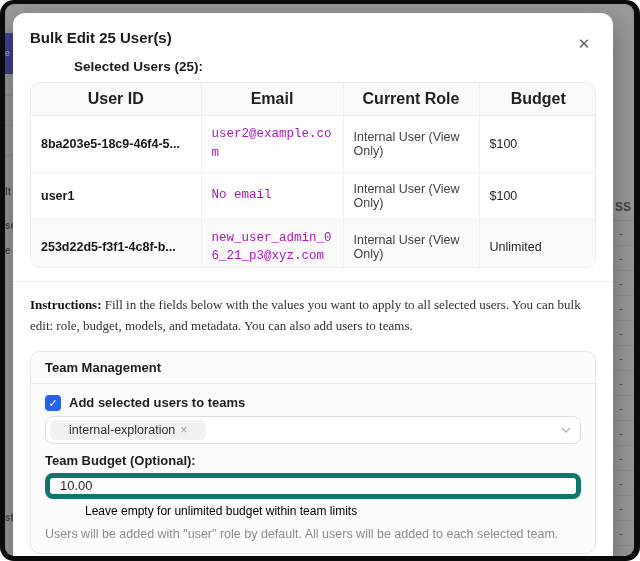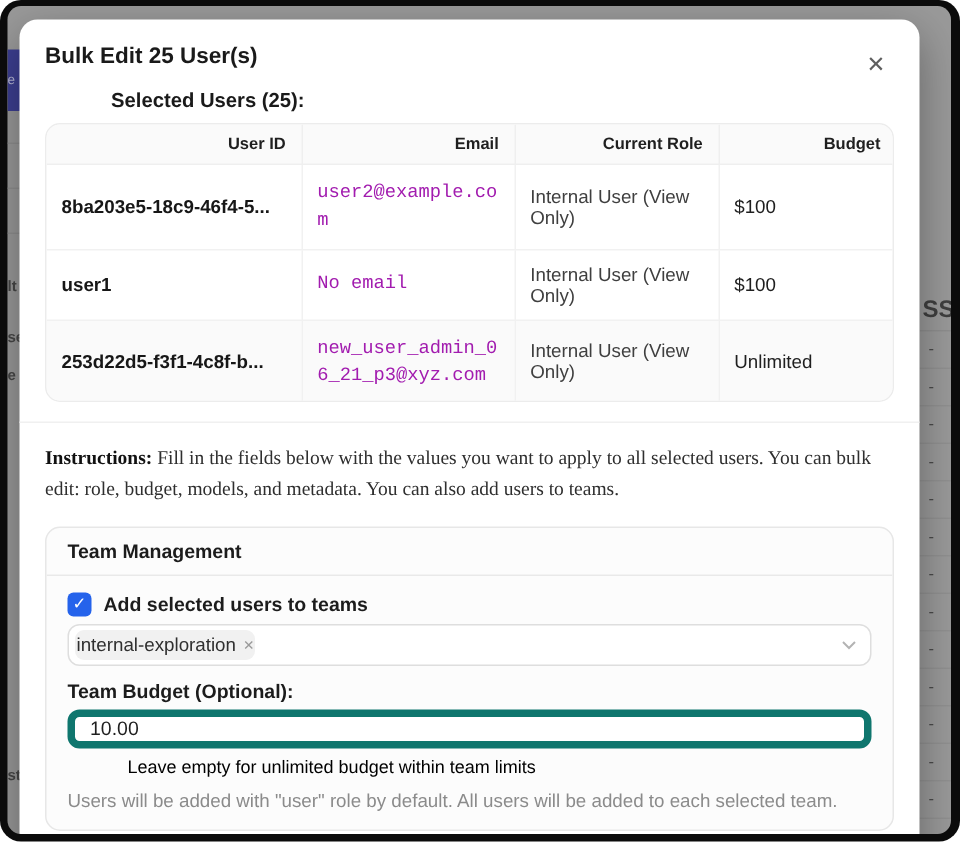--- a/index.html
+++ b/index.html
@@ -4,35 +4,35 @@
 <style>
   * { margin:0; padding:0; box-sizing:border-box; }
   html,body { width:640px; height:561px; background:#ffffff; font-family:"Liberation Sans", sans-serif; }
   .frame { position:absolute; left:0; top:0; width:640px; height:561px; background:#0b0b0b; border-radius:14px; overflow:hidden; }
   .viewport { position:absolute; left:5px; top:4px; right:6px; bottom:5px; background:#9a9a9a; border-radius:9px; overflow:hidden; }
 
   
   .bg-frag { position:absolute; color:#474747; font-size:10px; font-weight:bold; }
   .bg-blue-item { position:absolute; left:0; top:29px; width:9px; height:41px; background:#3d3f92; color:#b8b9d8; font-size:9px; line-height:41px; overflow:hidden; }
   .bg-right-col { position:absolute; right:0; top:189px; width:21px; }
-  .bg-right-header { color:#3f3f3f; font-size:16px; font-weight:bold; padding-left:2px; height:28px; line-height:28px; border-bottom:1px solid #8f8f8f; }
+  .bg-right-header { color:#3f3f3f; font-size:12px; font-weight:bold; padding-left:2px; height:28px; line-height:28px; border-bottom:1px solid #8f8f8f; }
   .bg-dash-row { height:25px; line-height:25px; color:#4a4a4a; font-size:11px; padding-left:6px; border-bottom:1px solid #919191; }
   .bg-line { position:absolute; left:0; width:9px; border-top:1px solid #8f8f8f; }
 
   
   .modal { position:absolute; left:8px; top:9px; width:600px; height:580px; background:#ffffff; border-radius:12px; box-shadow:0 10px 30px rgba(0,0,0,.35); padding:16px 17px 0 17px; }
   .modal-title { font-size:15px; font-weight:bold; color:#1a1a1a; }
   .close-btn { position:absolute; top:22px; right:20px; width:18px; height:18px; color:#5f5f5f; font-size:15px; line-height:18px; text-align:center; cursor:pointer; }
   .section-label { font-size:13.5px; font-weight:bold; color:#1a1a1a; margin-top:13px;margin-left:44px; }
 
   
   .utable-wrap { margin-top:8px; border:1px solid #ececec; border-radius:10px; overflow:hidden; height:186px; }
   .utable { width:100%; border-collapse:collapse; table-layout:fixed; }
   .utable col.c1{width:170px}.utable col.c2{width:142px}.utable col.c3{width:136px}.utable col.c4{width:118px}
-  .utable th { background:#fafafa; text-align:right; font-size:11px; font-weight:bold; color:#1f1f1f; padding:7px 10px; border-right:1px solid #efefef; border-bottom:1px solid #efefef; }
+  .utable th { background:#fafafa; text-align:center; font-size:16px; font-weight:bold; color:#1f1f1f; padding:7px 10px; border-right:1px solid #efefef; border-bottom:1px solid #efefef; }
   .utable th:last-child { border-right:none; }
   .utable td { font-size:12.5px; color:#3f3f3f; padding:9px 10px; border-right:1px solid #f1f1f1; border-bottom:1px solid #f1f1f1; vertical-align:middle; overflow:hidden; }
   .utable td:last-child { border-right:none; }
   .utable tr.shaded td { background:#fafafa; }
   .utable td.uid { font-weight:bold; color:#171717; white-space:nowrap; }
   .utable td.email { color:#a21caf; word-break:break-all; line-height:1.5;font-family:Liberation Mono, monospace; }
   .utable td.budget { color:#1f1f1f; }
 
   .divider { border:none; border-top:1px solid #f0f0f0; margin:13px -17px 0 -17px; }
 
@@ -41,21 +41,21 @@
 
   
   .team-card { margin-top:14px; border:1px solid #e7e7e7; border-radius:10px; background:#fcfcfc; overflow:hidden; }
   .team-card-header { font-size:13px; font-weight:bold; color:#1c1c1c; padding:8px 14px; border-bottom:1px solid #e9e9e9; }
   .team-card-body { padding:11px 14px 12px 14px; }
   .checkbox-row { display:flex; align-items:center; gap:8px; }
   .checkbox { width:16px; height:16px; border-radius:4px; background:#2563eb; color:#fff; font-size:11px; line-height:16px; text-align:center; cursor:pointer; flex:0 0 auto; }
   .checkbox-label { font-size:13px; font-weight:bold; color:#1c1c1c; }
   .field-label { font-size:13px; font-weight:bold; color:#1c1c1c; margin-top:9px; }
   .select-box { margin-top:5px; height:28px; background:#fff; border:1px solid #dedede; border-radius:8px; display:flex; align-items:center; padding:0 8px 0 4px; }
-  .team-tag { background:#f1f1f1; border-radius:6px; font-size:12.5px; color:#2f2f2f; padding:3px 1px; display:flex; align-items:center; gap:5px; }
+  .team-tag { background:#f1f1f1; border-radius:6px; font-size:12.5px; color:#2f2f2f; padding:3px 19px; display:flex; align-items:center; gap:5px; }
   .tag-x { color:#9a9a9a; font-size:12px; cursor:pointer; }
   .select-chevron { margin-left:auto; display:flex; }
   .budget-input { margin-top:5px; width:100%; height:26px; background:#fff; border:5px solid #0f766e; border-radius:8px; font-size:13px; color:#1f1f1f; padding:0 10px; font-family:"Liberation Sans", sans-serif; }
   .helper-text { margin-top:5px; font-size:12px; color:#000000;margin-left:40px; }
   .note-text { margin-top:9px; font-size:12.5px; color:#8b8b8b; }
 </style>
 </head>
 <body>
 
 <div class="frame">

